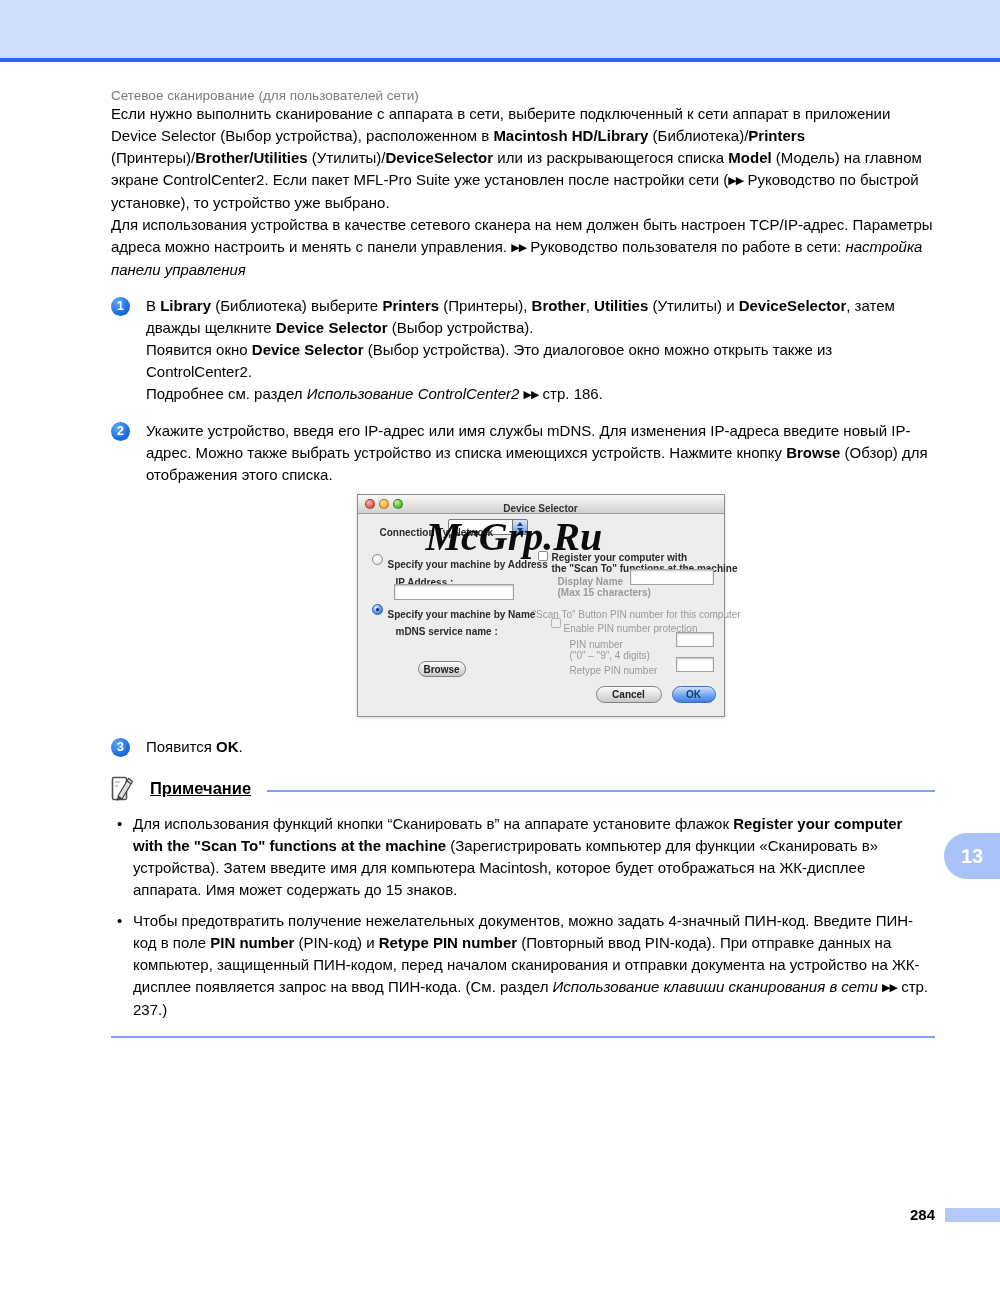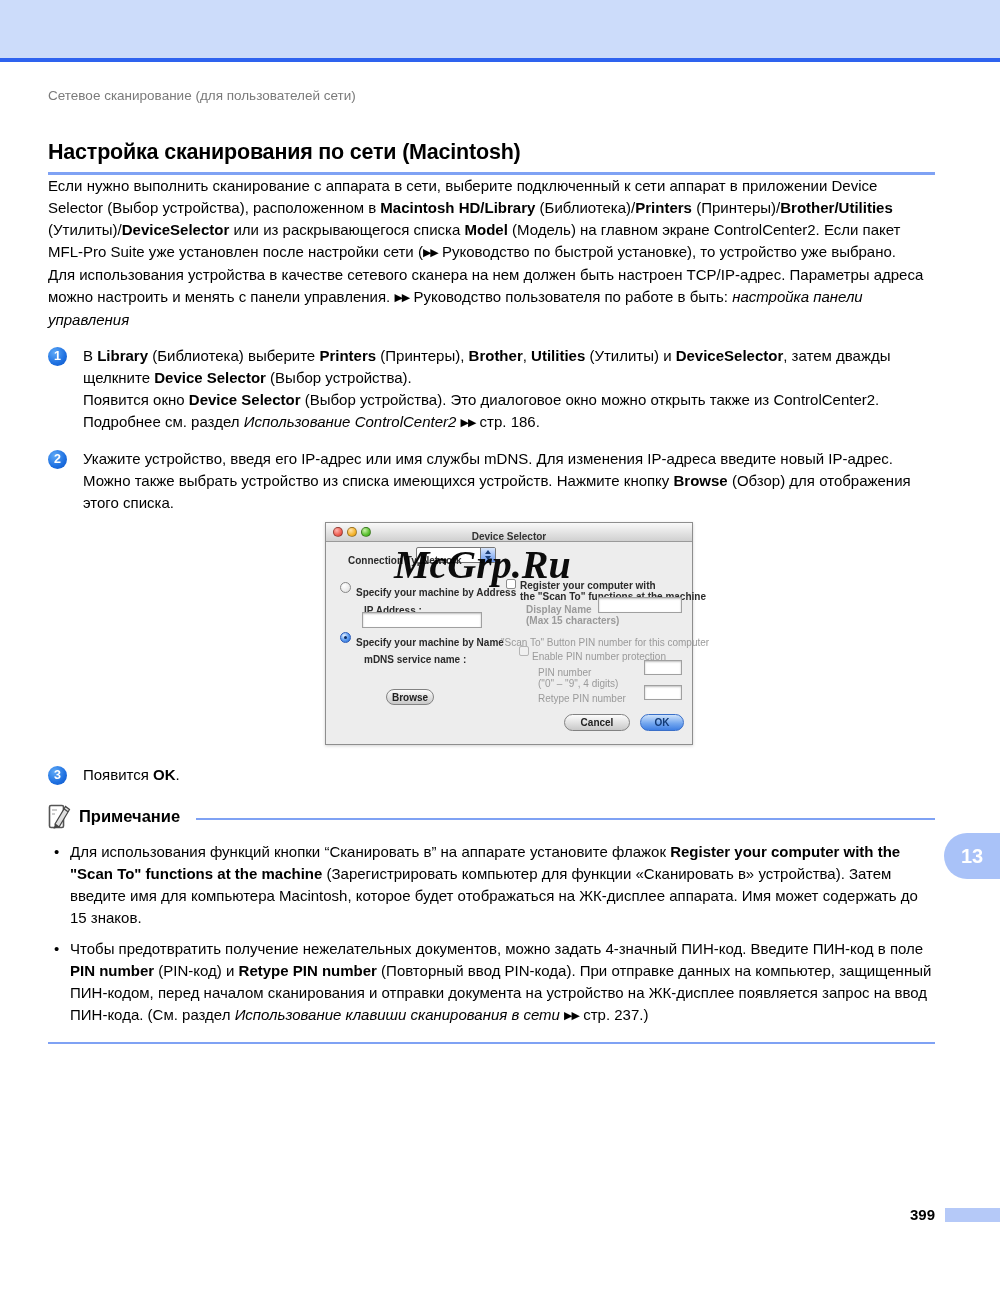--- a/index.html
+++ b/index.html
@@ -1,21 +1,21 @@
 <!DOCTYPE html>
 <html><head>
 <meta charset="utf-8">
 <style>
   html,body{margin:0;padding:0;background:#fff;}
   .page{position:relative;width:1000px;height:1294px;background:#fff;overflow:hidden;
         font-family:"Liberation Sans",sans-serif;color:#000;}
   
   .banner{height:58px;background:#ccdcfa;border-bottom:4px solid #2e63ef;}
   
-  .content{position:relative;padding:0 65px 0 48px;}
+  .content{position:relative;padding:0 65px 0 111px;}
   .doc-header{margin-top:26px;font-size:13.5px;color:#7a7a7a;}
   h1.title{margin:37px 0 0 0;font-size:21.5px;font-weight:bold;letter-spacing:-0.2px;
            padding-bottom:7px;border-bottom:3px solid #7fa2f4;}
   p.body-p{font-size:15px;line-height:22px;margin:0;}
   .p1{margin-top:14px;}
   .p2{margin-top:10px;}
   .b{font-weight:bold;}
   .i{font-style:italic;}
   .arr{font-size:11px;letter-spacing:-1px;position:relative;top:-1px;}
   
@@ -68,21 +68,21 @@
             background:linear-gradient(#fdfdfd,#c8c8c8);text-align:center;font-weight:600;
             font-size:10px;color:#222;}
   .pill-btn.blue{background:linear-gradient(#cfe3fb,#74a7ef 55%,#3f7fe3);
                  border-color:#3a6fc8;color:#123a75;font-weight:700;}
   .watermark{position:absolute;left:68px;top:12px;font-family:"Liberation Serif",serif;
              font-style:italic;font-weight:bold;font-size:40px;color:#000000;opacity:.95;
              white-space:nowrap;pointer-events:none;}
   
   .note{margin-top:16px;}
   .note-head{display:flex;align-items:center;}
-  .note-title{font-size:16.5px;font-weight:bold;margin-left:7px;}
+  .note-title{font-size:16.5px;font-weight:bold;margin-left:15px;text-decoration:underline;}
   .note-line{flex:1;height:2px;background:#7fa2f4;margin-left:16px;position:relative;top:3px;}
   .bullets{margin-top:11px;}
   .bullet{display:flex;font-size:15px;line-height:22px;margin-top:9px;}
   .bullet .dot{flex:0 0 16px;padding-left:6px;}
   .bullet .btext{flex:1;}
   .note-bottom{margin-top:15px;border-top:2px solid #7fa2f4;}
   
   .chapter-tab{position:absolute;right:0;top:833px;width:56px;height:46px;background:#a9c2f8;
                border-radius:23px 0 0 23px;color:#fff;font-size:20px;font-weight:bold;
                text-align:center;line-height:46px;}
@@ -94,24 +94,23 @@
 <body>
 
 <div class="page">
 
   <div class="banner"></div>
 
   <div class="content">
 
     <div class="doc-header">Сетевое сканирование (для пользователей сети)</div>
 
-    <h1 class="title">Настройка сканирования по сети (Macintosh)</h1>
 
     <p class="body-p p1"><span>Если нужно выполнить сканирование с аппарата в сети, выберите подключенный к сети аппарат в приложении Device Selector (Выбор устройства), расположенном в </span><span class="b">Macintosh HD/Library</span><span> (Библиотека)/</span><span class="b">Printers</span><span> (Принтеры)/</span><span class="b">Brother/Utilities</span><span> (Утилиты)/</span><span class="b">DeviceSelector</span><span> или из раскрывающегося списка </span><span class="b">Model</span><span> (Модель) на главном экране ControlCenter2. Если пакет MFL-Pro Suite уже установлен после настройки сети (</span><span class="arr">▶▶</span><span> Руководство по быстрой установке), то устройство уже выбрано.</span></p>
-    <p class="body-p p2"><span>Для использования устройства в качестве сетевого сканера на нем должен быть настроен TCP/IP-адрес. Параметры адреса можно настроить и менять с панели управления. </span><span class="arr">▶▶</span><span> Руководство пользователя по работе в быть: </span><span class="i">настройка панели управления</span></p>
+    <p class="body-p p2"><span>Для использования устройства в качестве сетевого сканера на нем должен быть настроен TCP/IP-адрес. Параметры адреса можно настроить и менять с панели управления. </span><span class="arr">▶▶</span><span> Руководство пользователя по работе в сети: </span><span class="i">настройка панели управления</span></p>
 
     <div class="step step-1">
       <div class="badge">1</div>
       <div class="step-body">
         <p><span>В </span><span class="b">Library</span><span> (Библиотека) выберите </span><span class="b">Printers</span><span> (Принтеры), </span><span class="b">Brother</span><span>, </span><span class="b">Utilities</span><span> (Утилиты) и </span><span class="b">DeviceSelector</span><span>, затем дважды щелкните </span><span class="b">Device Selector</span><span> (Выбор устройства).</span></p>
         <p><span>Появится окно </span><span class="b">Device Selector</span><span> (Выбор устройства). Это диалоговое окно можно открыть также из ControlCenter2.</span></p>
         <p><span>Подробнее см. раздел </span><span class="i">Использование ControlCenter2</span><span> </span><span class="arr">▶▶</span><span> стр. 186.</span></p>
       </div>
     </div>
 
@@ -213,17 +212,17 @@
         </div>
       </div>
       <div class="note-bottom"></div>
     </div>
 
   </div>
 
   <div class="chapter-tab">13</div>
 
   <div class="footer">
-    <span class="page-num">399</span>
+    <span class="page-num">284</span>
     <span class="footer-bar"></span>
   </div>
 
 </div>
 
 </body></html>

